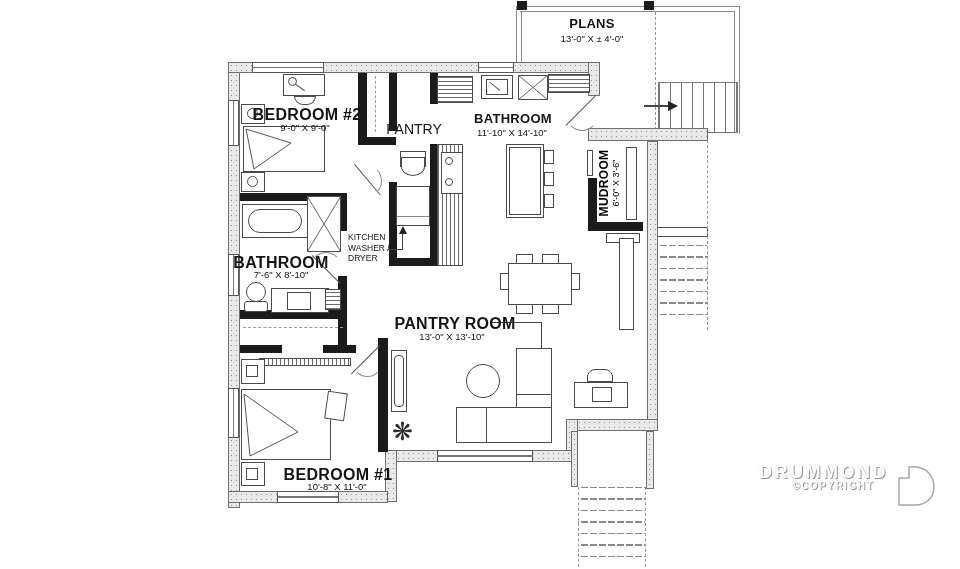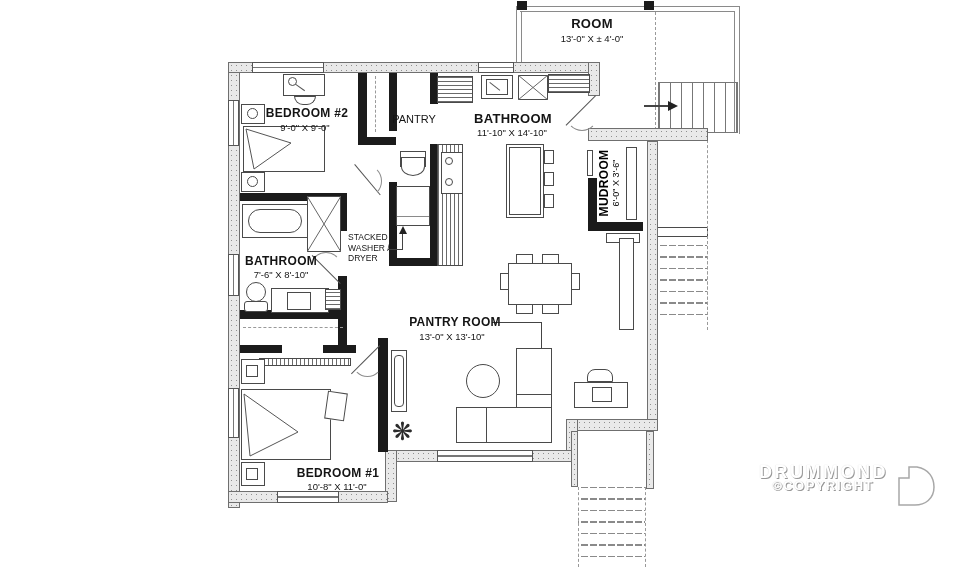--- a/index.html
+++ b/index.html
@@ -27,29 +27,29 @@
   .line{position:absolute;background:#8a8a8a;}
   .lineD{position:absolute;background:#444;}
   .dashv{position:absolute;border-left:1px dashed #9a9a9a;}
   .dashh{position:absolute;border-top:1px dashed #9a9a9a;}
   .arcB{position:absolute;border:1px solid transparent;border-bottom-color:#8d8d8d;border-radius:50%;}
   .arcR{position:absolute;border:1px solid transparent;border-right-color:#8d8d8d;border-radius:50%;}
   .arcT{position:absolute;border:1px solid transparent;border-top-color:#8d8d8d;border-radius:50%;}
   .leaf{position:absolute;height:1px;background:#555;transform-origin:0 0;}
   
   .lab{position:absolute;color:#141414;text-align:center;white-space:nowrap;transform:translateX(-50%);}
-  .rname{font-weight:bold;font-size:12px;letter-spacing:.3px;}
+  .rname{font-weight:bold;font-size:16px;letter-spacing:.3px;}
   .rdims{font-size:9.5px;}
   .small{font-size:8.5px;line-height:10.5px;text-align:left;transform:none;}
   
   .ghost{color:#fff;font-weight:bold;text-shadow:1px 1px 0 #979797,0 0 1px #cfcfcf;}
   #brand{position:absolute;left:748px;top:463px;width:140px;text-align:right;line-height:18px;}
   #brand .l1{font-size:18px;letter-spacing:2.5px;}
   #brand .l2{font-size:18px;letter-spacing:1.2px;}
-  #brand .cp{font-size:13px;letter-spacing:1.5px;line-height:10px;}
+  #brand .cp{font-size:10px;letter-spacing:1.5px;line-height:10px;}
   #planname{position:absolute;left:748px;top:513px;width:186px;text-align:right;font-size:18px;letter-spacing:.5px;}
   .tri{position:absolute;width:0;height:0;}
 </style>
 </head>
 <body>
 
 <div id="plan">
 
   <div class="line" style="left:516px;top:6px;width:223px;height:1px"></div>
   <div class="line" style="left:739px;top:6px;width:1px;height:128px"></div>
@@ -211,41 +211,41 @@
   <div class="f" style="left:241px;top:359px;width:24px;height:25px"></div>
   <div class="f" style="left:246px;top:365px;width:12px;height:12px"></div>
   <div class="f" style="left:241px;top:389px;width:90px;height:71px"></div>
   <svg class="abs" style="left:242px;top:390px" width="62" height="70">
     <polygon points="2,4 56,42 8,66" fill="#fff" stroke="#555" stroke-width="1"></polygon>
   </svg>
   <div class="f" style="left:326px;top:392px;width:20px;height:28px;transform:rotate(8deg)"></div>
   <div class="f" style="left:241px;top:462px;width:24px;height:24px"></div>
   <div class="f" style="left:246px;top:468px;width:12px;height:12px"></div>
 
-  <div class="lab rname" style="left:592px;top:16px;font-size:13px">ROOM</div>
+  <div class="lab rname" style="left:592px;top:16px;font-size:13px">PLANS</div>
   <div class="lab rdims" style="left:592px;top:33px">13'-0" X ± 4'-0"</div>
 
   <div class="lab rname" style="left:307px;top:106px">BEDROOM #2</div>
   <div class="lab rdims" style="left:305px;top:122px">9'-0" X 9'-0"</div>
 
-  <div class="lab" style="left:414px;top:113px;font-size:11px">PANTRY</div>
+  <div class="lab" style="left:414px;top:121px;font-size:14px">PANTRY</div>
 
   <div class="lab rname" style="left:513px;top:111px;font-size:13px">BATHROOM</div>
   <div class="lab rdims" style="left:512px;top:127px">11'-10" X 14'-10"</div>
 
   <div class="abs" style="left:567px;top:168px;width:90px;height:30px;transform:rotate(-90deg);text-align:center">
     <div class="rname" style="font-size:12px">MUDROOM</div>
     <div class="rdims" style="font-size:9px">6'-0" X 3'-6"</div>
   </div>
 
   <div class="lab rname" style="left:281px;top:254px">BATHROOM</div>
   <div class="lab rdims" style="left:281px;top:269px">7'-6" X 8'-10"</div>
 
   <div class="lab small" style="left:348px;top:232px">
-    <div>STACKED</div>
+    <div>KITCHEN</div>
     <div>WASHER /</div>
     <div>DRYER</div>
   </div>
 
   <div class="lab rname" style="left:455px;top:315px">PANTRY ROOM</div>
   <div class="lab rdims" style="left:452px;top:331px">13'-0" X 13'-10"</div>
 
   <div class="lab rname" style="left:338px;top:466px">BEDROOM #1</div>
   <div class="lab rdims" style="left:337px;top:481px">10'-8" X 11'-0"</div>
 

